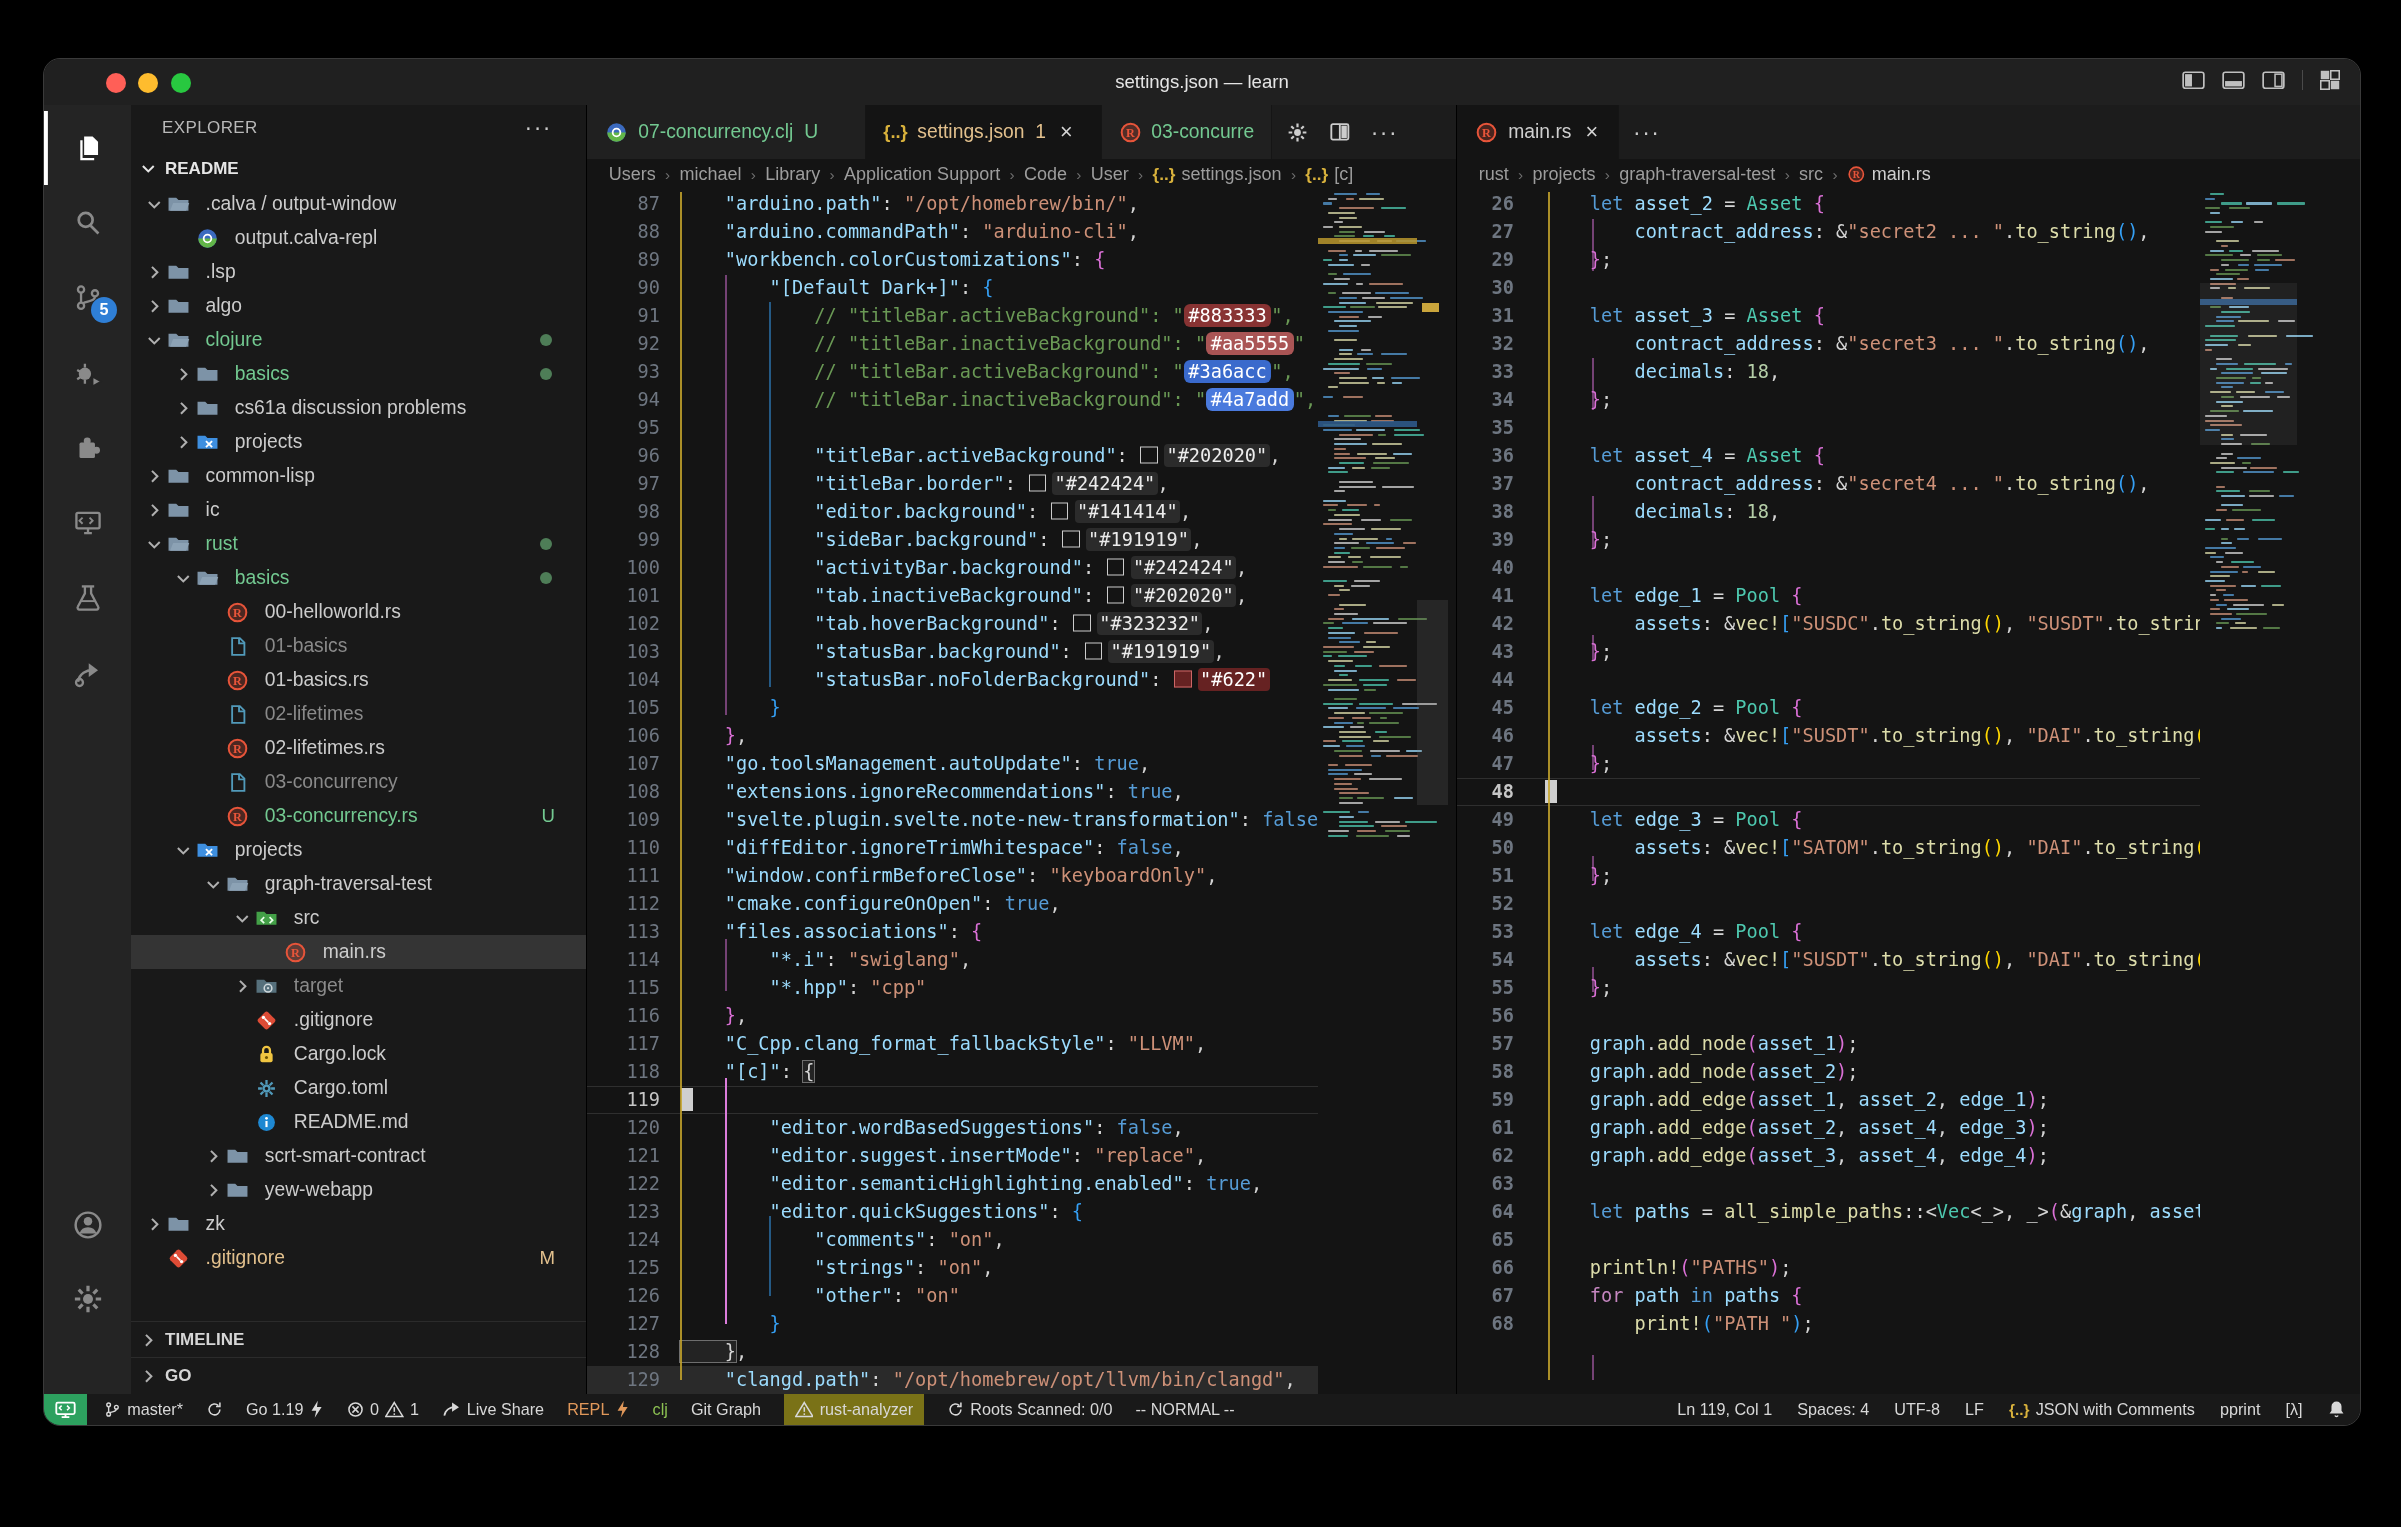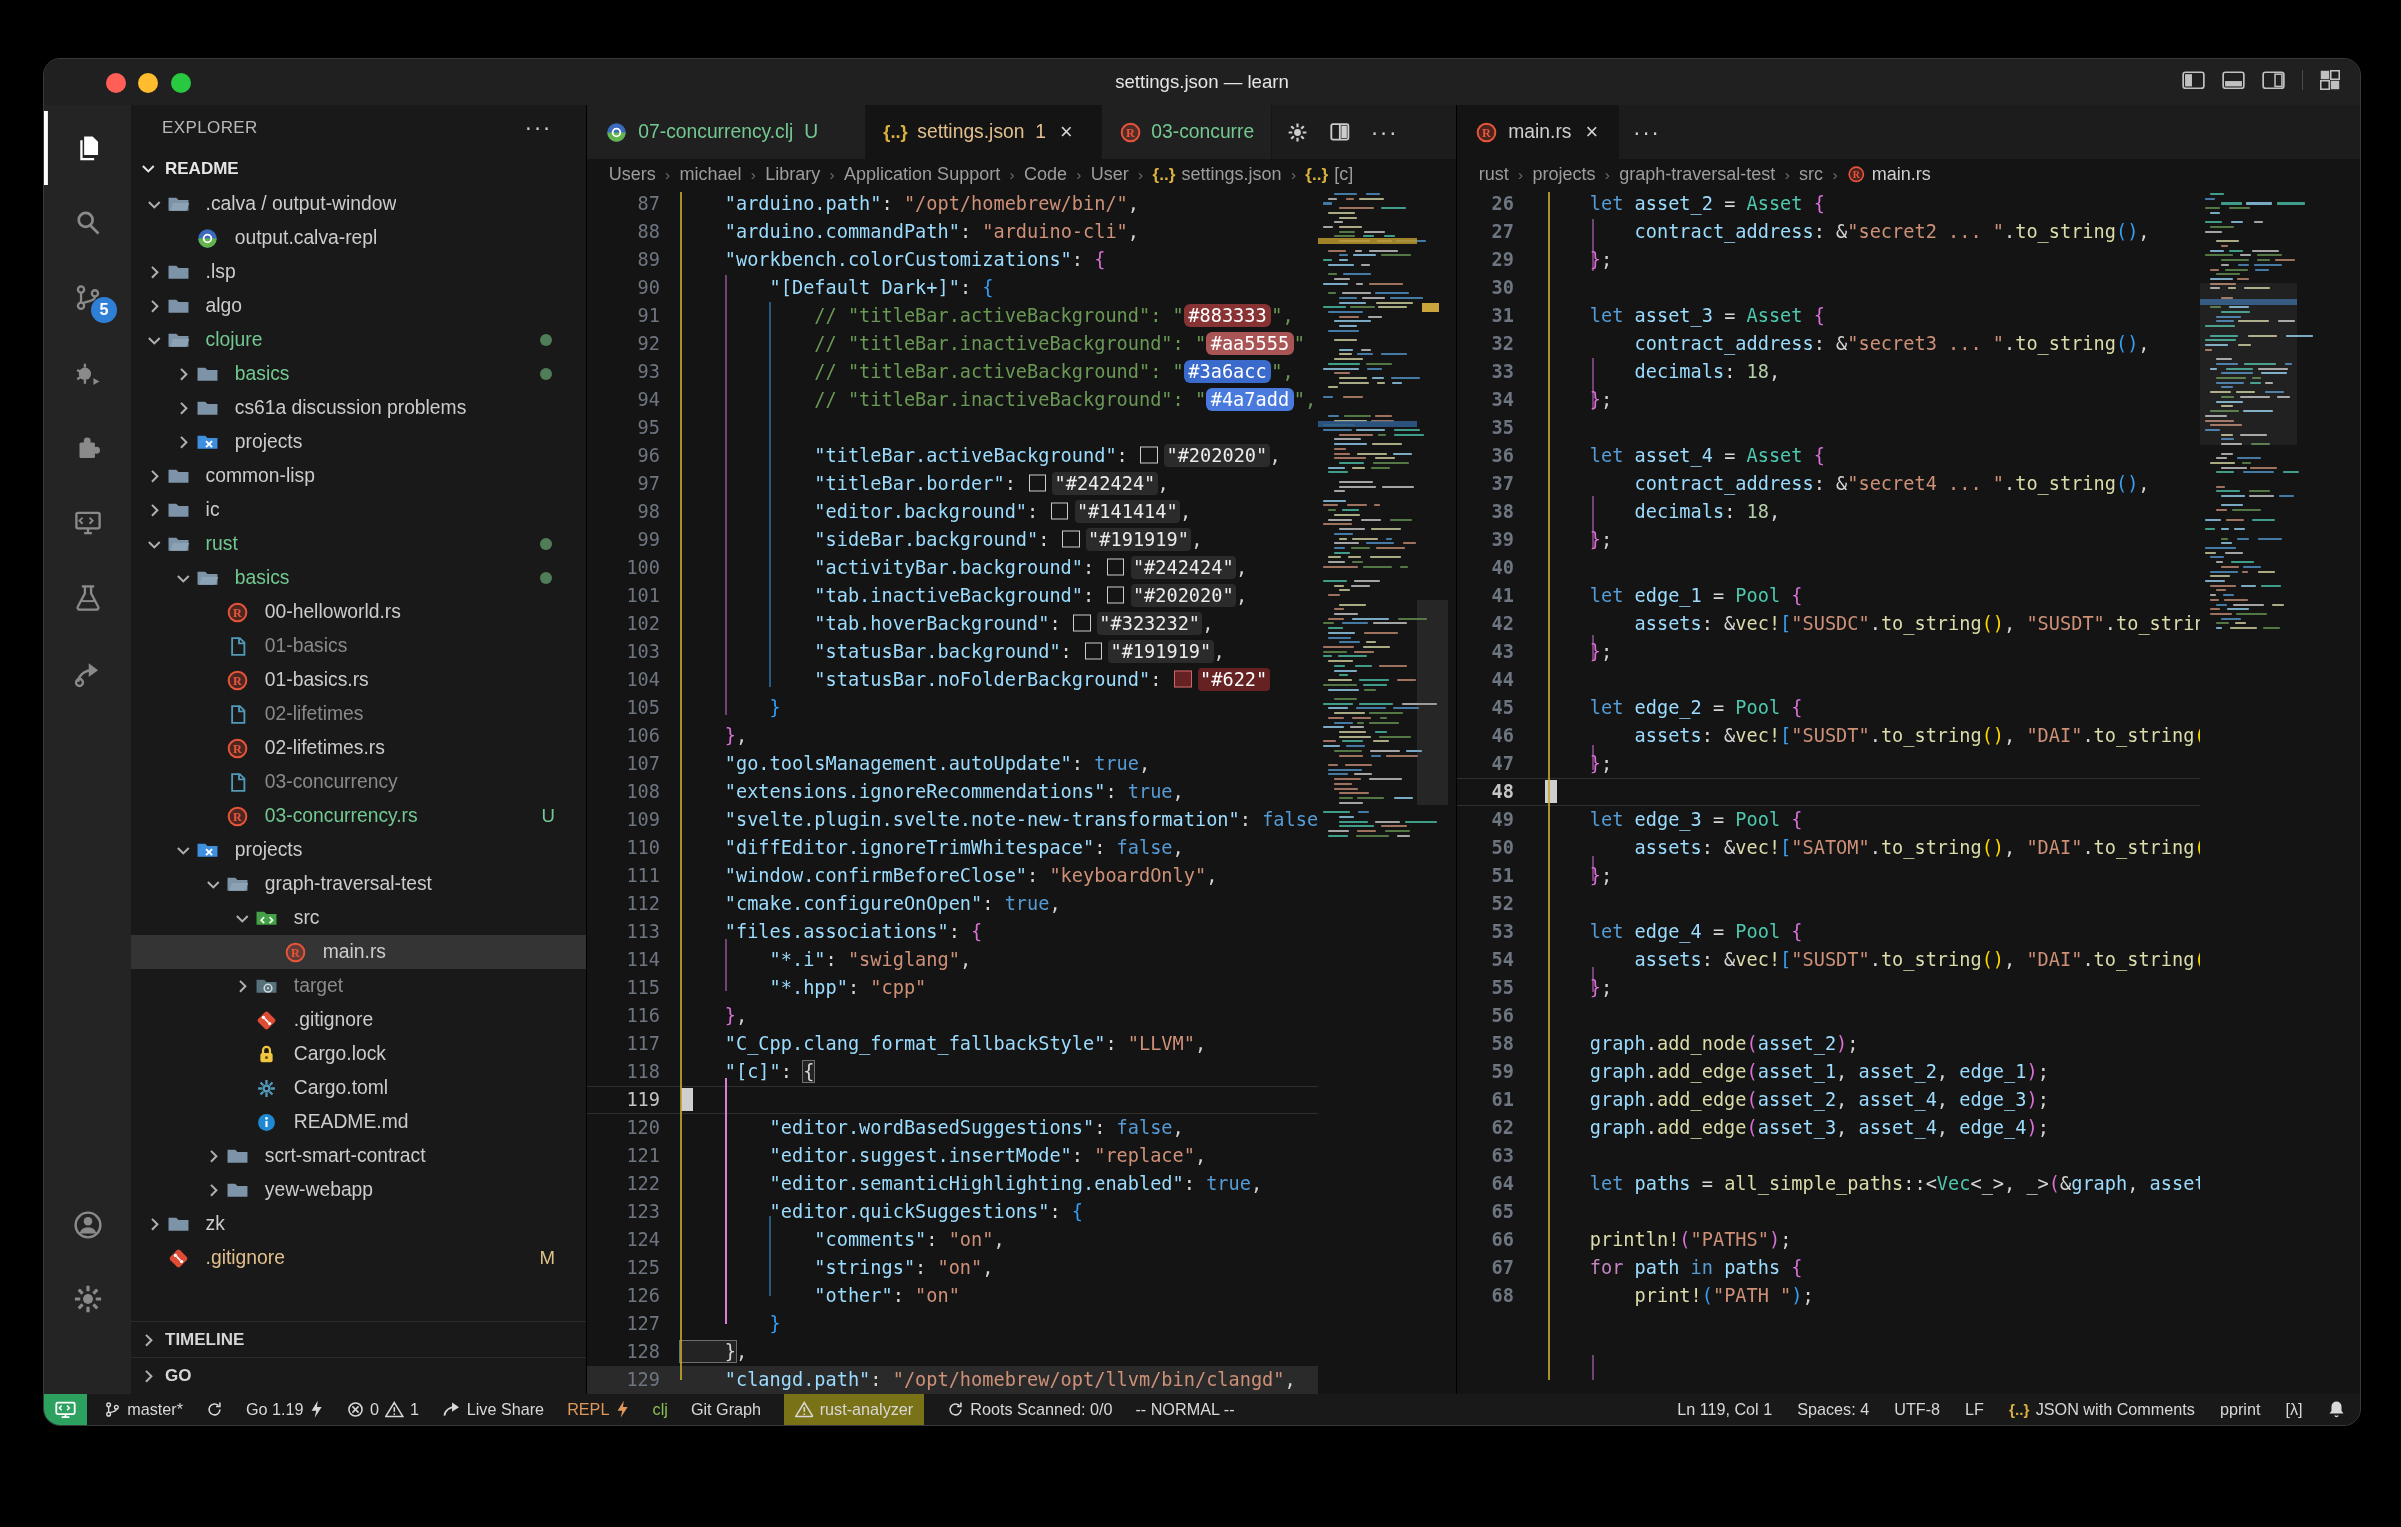--- a/index.html
+++ b/index.html
@@ -1109,20 +1109,21 @@
           <div class="line"><span class="ln">47</span><span class="tk-m">    }</span><span class="tk-p">;</span></div>
           <div class="line cur"><span class="ln">48</span><span class="cursorblock" style="left: 88px;"></span></div>
           <div class="line"><span class="ln">49</span><span class="tk-kw">    let</span><span class="tk-v"> edge_3 </span><span class="tk-p">= </span><span class="tk-t">Pool</span><span class="tk-p"> </span><span class="tk-m">{</span></div>
           <div class="line"><span class="ln">50</span><span class="tk-v">        assets</span><span class="tk-p">: &amp;</span><span class="tk-f">vec!</span><span class="tk-u">[</span><span class="tk-s">"SATOM"</span><span class="tk-p">.</span><span class="tk-f">to_string</span><span class="tk-g">()</span><span class="tk-p">, </span><span class="tk-s">"DAI"</span><span class="tk-p">.</span><span class="tk-f">to_string</span><span class="tk-g">()</span><span class="tk-u">]</span><span class="tk-p">,</span></div>
           <div class="line"><span class="ln">51</span><span class="tk-m">    }</span><span class="tk-p">;</span></div>
           <div class="line"><span class="ln">52</span></div>
           <div class="line"><span class="ln">53</span><span class="tk-kw">    let</span><span class="tk-v"> edge_4 </span><span class="tk-p">= </span><span class="tk-t">Pool</span><span class="tk-p"> </span><span class="tk-m">{</span></div>
           <div class="line"><span class="ln">54</span><span class="tk-v">        assets</span><span class="tk-p">: &amp;</span><span class="tk-f">vec!</span><span class="tk-u">[</span><span class="tk-s">"SUSDT"</span><span class="tk-p">.</span><span class="tk-f">to_string</span><span class="tk-g">()</span><span class="tk-p">, </span><span class="tk-s">"DAI"</span><span class="tk-p">.</span><span class="tk-f">to_string</span><span class="tk-g">()</span><span class="tk-u">]</span><span class="tk-p">,</span></div>
           <div class="line"><span class="ln">55</span><span class="tk-m">    }</span><span class="tk-p">;</span></div>
           <div class="line"><span class="ln">56</span></div>
+          <div class="line"><span class="ln">57</span><span class="tk-v">    graph</span><span class="tk-p">.</span><span class="tk-f">add_node</span><span class="tk-m">(</span><span class="tk-v">asset_1</span><span class="tk-m">)</span><span class="tk-p">;</span></div>
           <div class="line"><span class="ln">58</span><span class="tk-v">    graph</span><span class="tk-p">.</span><span class="tk-f">add_node</span><span class="tk-m">(</span><span class="tk-v">asset_2</span><span class="tk-m">)</span><span class="tk-p">;</span></div>
           <div class="line"><span class="ln">59</span><span class="tk-v">    graph</span><span class="tk-p">.</span><span class="tk-f">add_edge</span><span class="tk-m">(</span><span class="tk-v">asset_1</span><span class="tk-p">, </span><span class="tk-v">asset_2</span><span class="tk-p">, </span><span class="tk-v">edge_1</span><span class="tk-m">)</span><span class="tk-p">;</span></div>
           <div class="line"><span class="ln">61</span><span class="tk-v">    graph</span><span class="tk-p">.</span><span class="tk-f">add_edge</span><span class="tk-m">(</span><span class="tk-v">asset_2</span><span class="tk-p">, </span><span class="tk-v">asset_4</span><span class="tk-p">, </span><span class="tk-v">edge_3</span><span class="tk-m">)</span><span class="tk-p">;</span></div>
           <div class="line"><span class="ln">62</span><span class="tk-v">    graph</span><span class="tk-p">.</span><span class="tk-f">add_edge</span><span class="tk-m">(</span><span class="tk-v">asset_3</span><span class="tk-p">, </span><span class="tk-v">asset_4</span><span class="tk-p">, </span><span class="tk-v">edge_4</span><span class="tk-m">)</span><span class="tk-p">;</span></div>
           <div class="line"><span class="ln">63</span></div>
           <div class="line"><span class="ln">64</span><span class="tk-kw">    let</span><span class="tk-v"> paths </span><span class="tk-p">= </span><span class="tk-f">all_simple_paths</span><span class="tk-p">::&lt;</span><span class="tk-t">Vec</span><span class="tk-p">&lt;_&gt;, _&gt;</span><span class="tk-m">(</span><span class="tk-p">&amp;</span><span class="tk-v">graph</span><span class="tk-p">, </span><span class="tk-v">asset_1</span><span class="tk-p">, </span><span class="tk-v">asset_2</span><span class="tk-m">)</span><span class="tk-p">;</span></div>
           <div class="line"><span class="ln">65</span></div>
           <div class="line"><span class="ln">66</span><span class="tk-p">    </span><span class="tk-f">println!</span><span class="tk-m">(</span><span class="tk-s">"PATHS"</span><span class="tk-m">)</span><span class="tk-p">;</span></div>
           <div class="line"><span class="ln">67</span><span class="tk-kp">    for</span><span class="tk-v"> path </span><span class="tk-kw">in</span><span class="tk-v"> paths </span><span class="tk-m">{</span></div>
           <div class="line"><span class="ln">68</span><span class="tk-p">        </span><span class="tk-f">print!</span><span class="tk-u">(</span><span class="tk-s">"PATH "</span><span class="tk-u">)</span><span class="tk-p">;</span></div>

